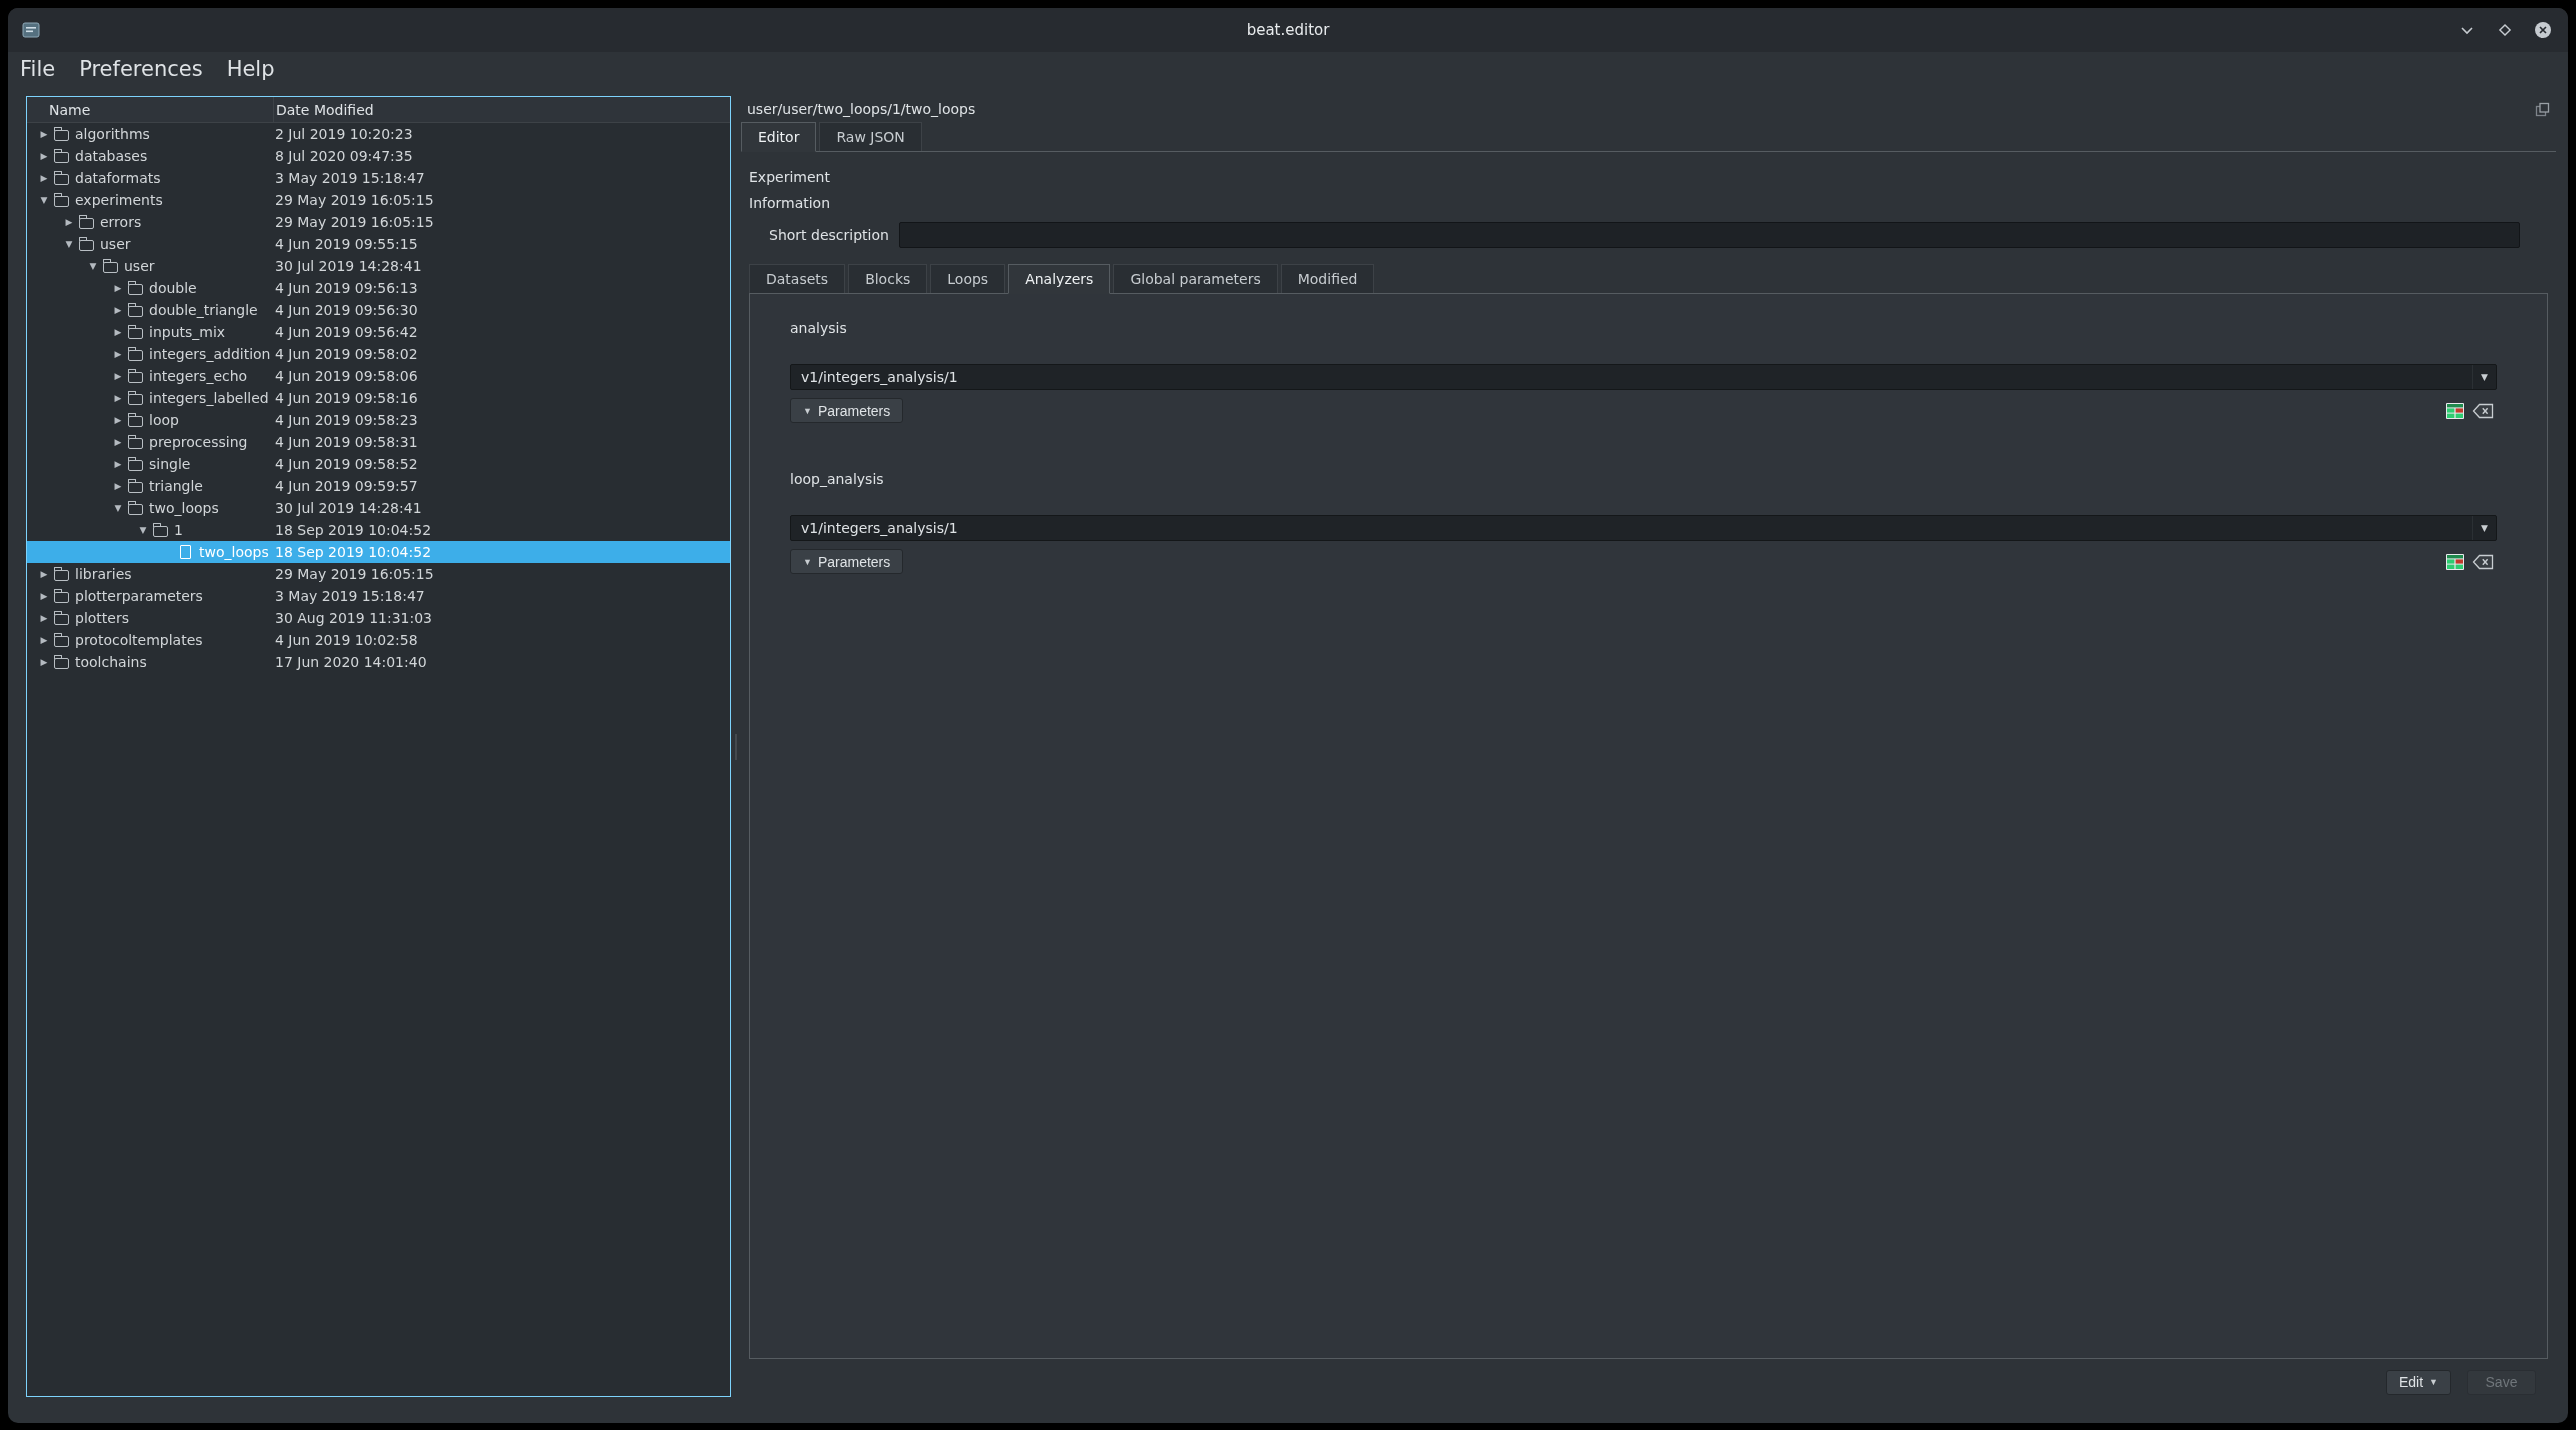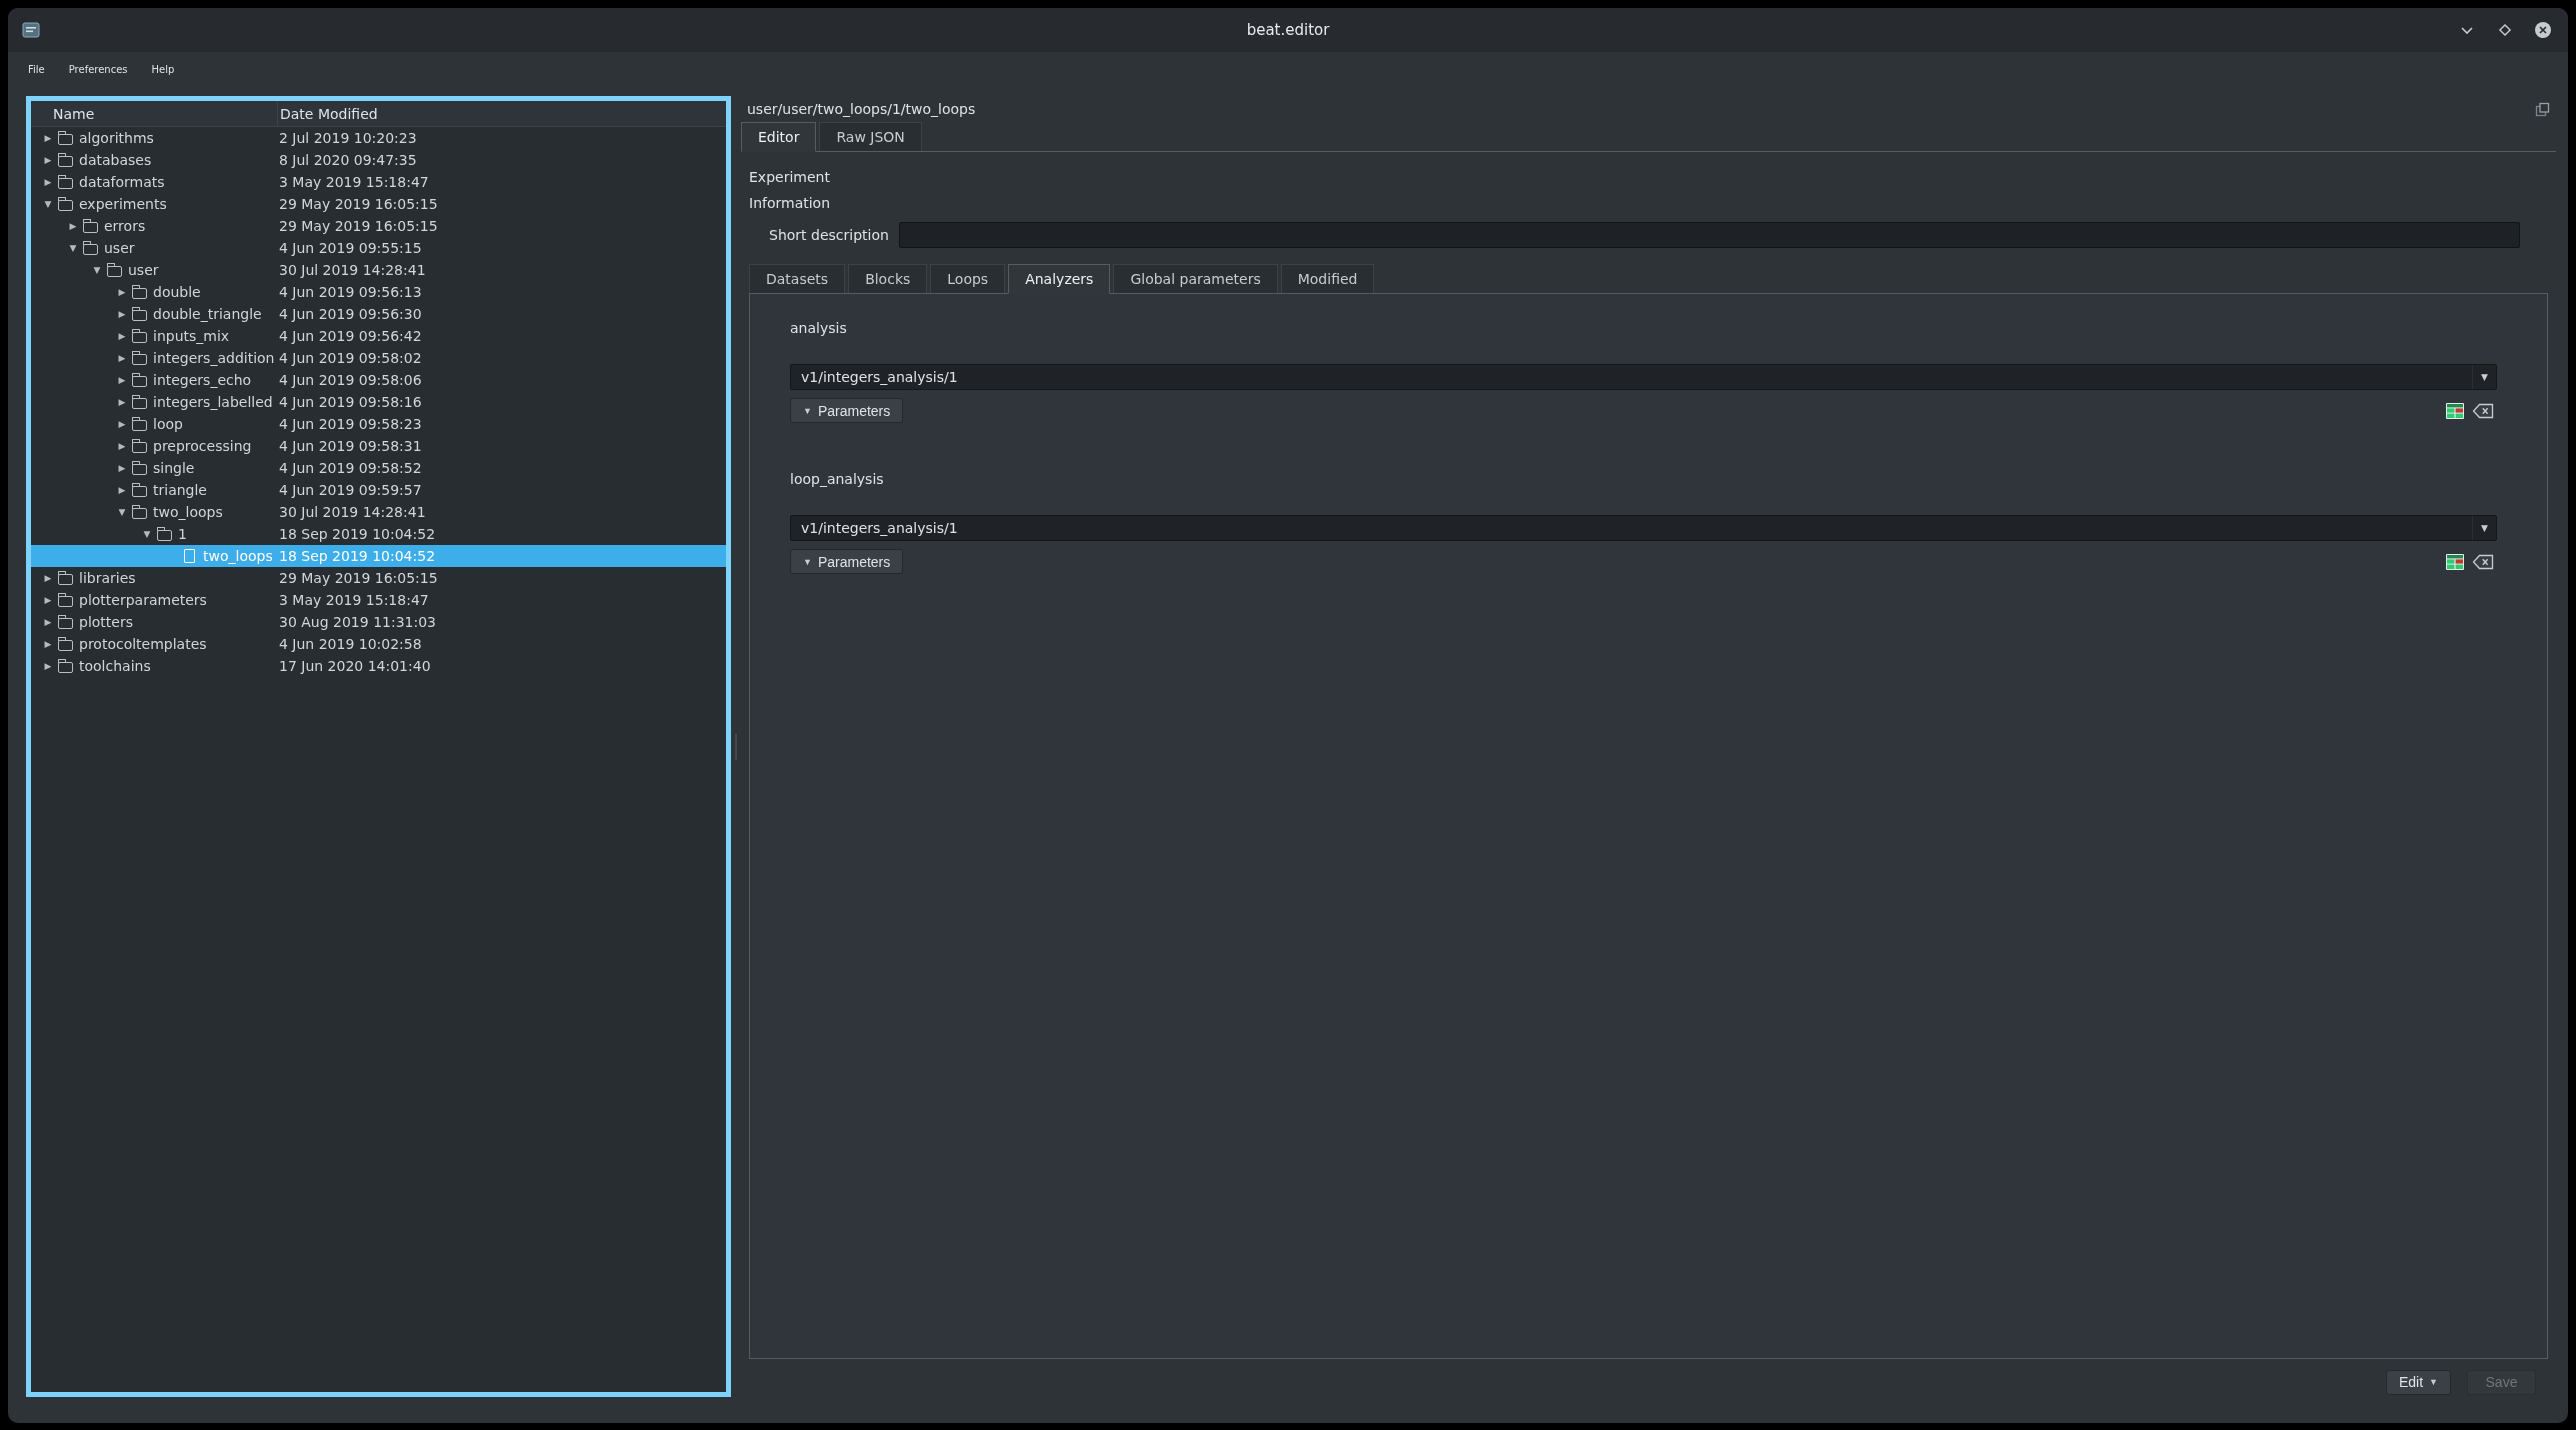--- a/index.html
+++ b/index.html
@@ -12,29 +12,29 @@
 
   
   .titlebar { height:44px; background:#272b30; display:flex; align-items:center;
               position:relative; flex:none; padding:17px 14px; }
   .titlebar .title { position:absolute; left:0; right:0; text-align:center;
                      font-size:15px; color:#e8ebed; }
   .win-controls { margin-left:auto; display:flex; align-items:center; gap:16px; z-index:2; }
   .win-btn { width:22px; height:22px; display:flex; align-items:center; justify-content:center; cursor:default; }
 
   
-  .menubar { height:34px; display:flex; align-items:center; padding-left:8px;
-             background:#2e3338; flex:none; font-size:10px; }
+  .menubar { height:34px; display:flex; align-items:center; 
+             background:#2e3338; flex:none; font-size:21px; }
   .menu-item { padding:6px 12px; color:#dfe3e6; }
 
   
   .main { flex:1; display:flex; padding:10px 10px 26px 18px; min-height:0; }
 
   
-  .left-panel { width:705px; flex:none; background:#282d32; border:5px solid #7dd3fc;
+  .left-panel { width:705px; flex:none; background:#282d32; border:1px solid #7dd3fc;
                 display:flex; flex-direction:column; }
   .tree-header { height:26px; flex:none; background:#2f343a; border-bottom:1px solid #3d4247;
                  display:flex; align-items:center; font-size:14px; color:#dfe3e6; }
   .tree-header .col-name { width:246px; flex:none; padding-left:22px; }
   .tree-header .col-date { flex:1; padding-left:2px; border-left:1px solid #3d4247; height:100%;
                            display:flex; align-items:center; }
   .tree-body { flex:1; overflow:hidden; }
   .tree-row { height:22px; display:flex; align-items:center; font-size:14px; color:#d2d6d9; }
   .tree-row.selected { background:#3daee9; color:#ffffff; }
   .name-cell { width:246px; flex:none; display:flex; align-items:center; overflow:hidden; height:100%; }

